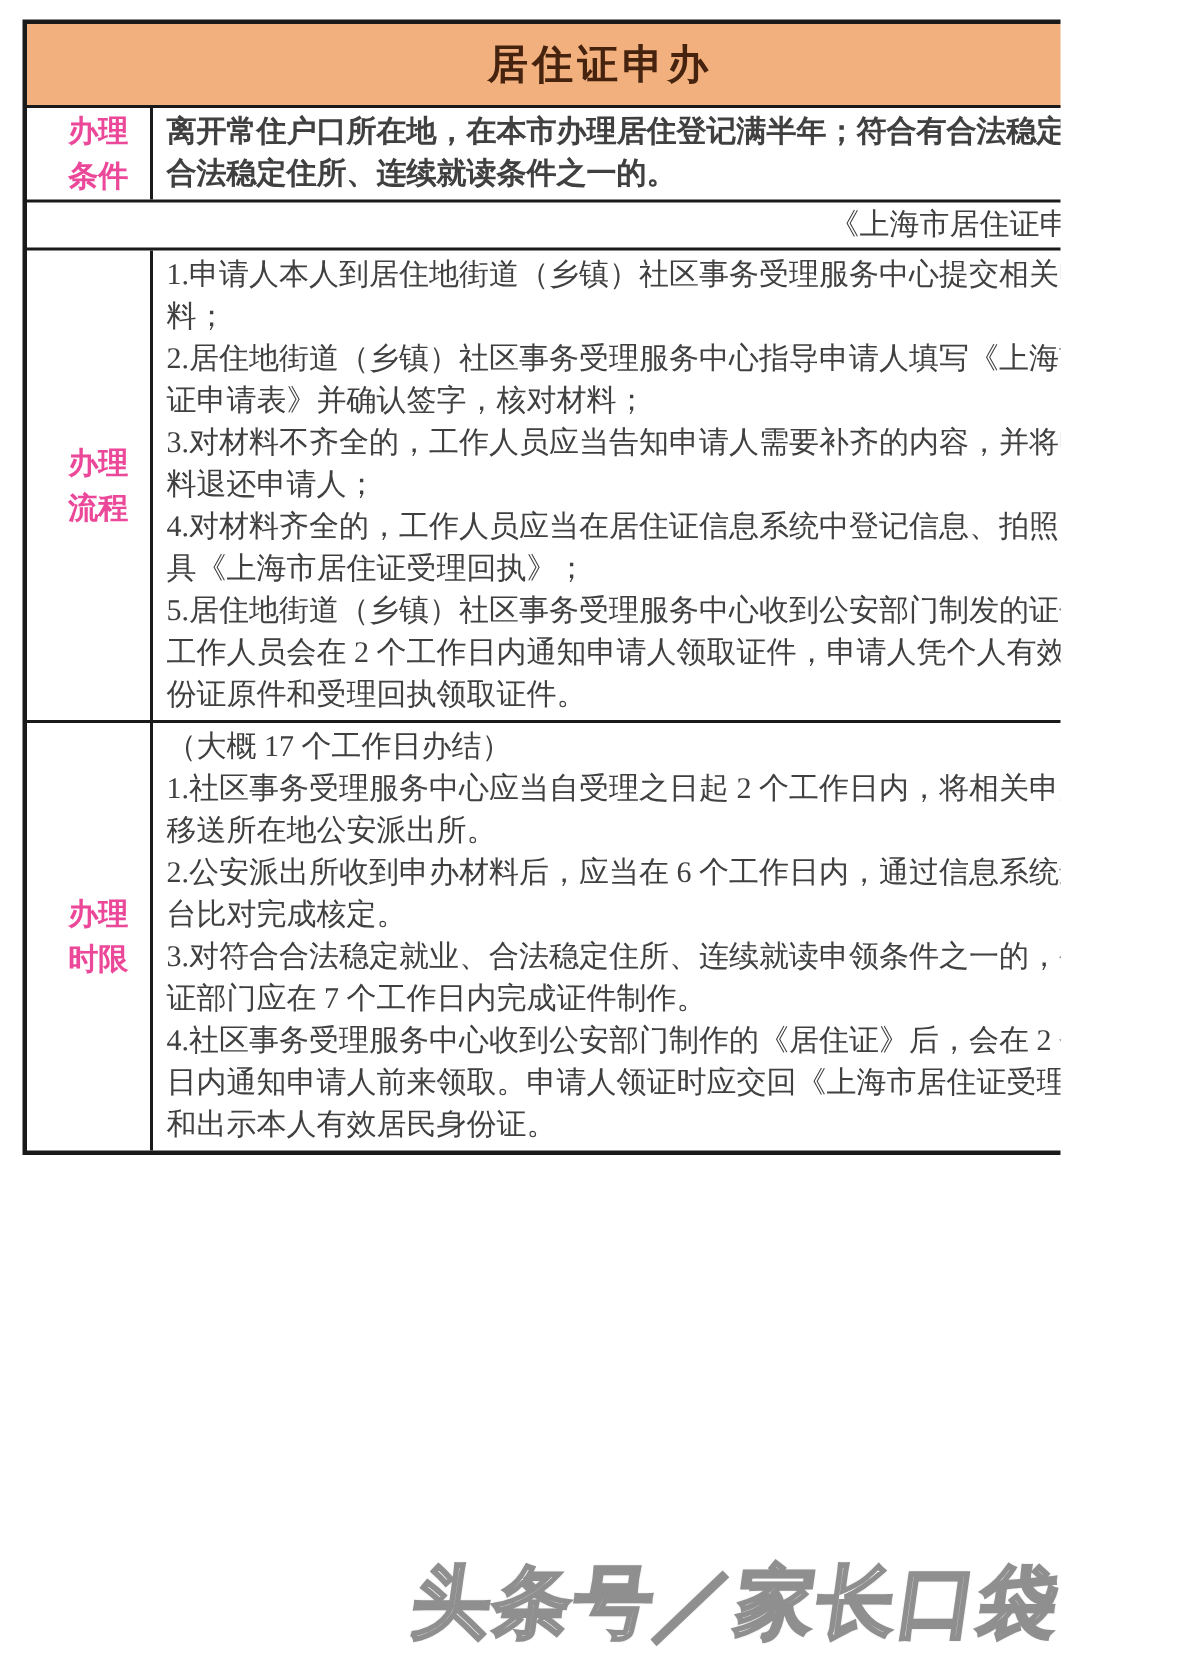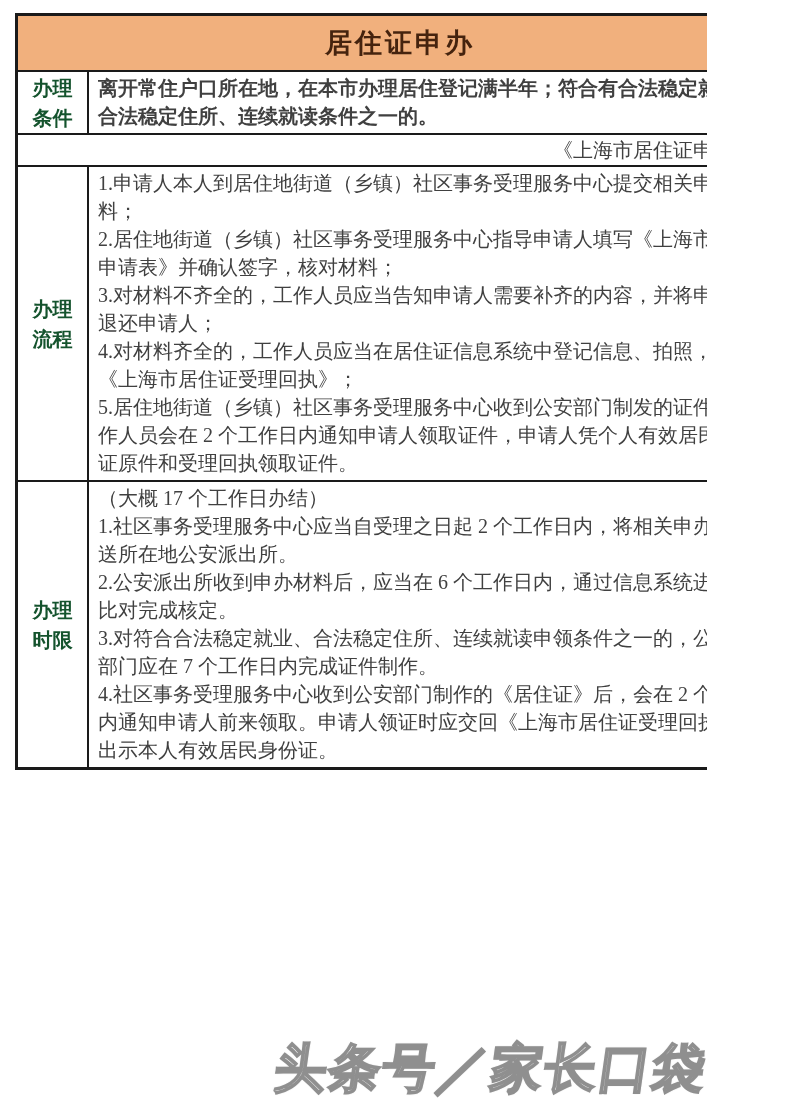--- a/index.html
+++ b/index.html
@@ -45,21 +45,22 @@
     flex: 0 0 71px;
     border-right: 2px solid #1a1a1a;
     display: flex;
     align-items: center;
     justify-content: center;
     text-align: center;
     font-size: 20px;
     font-weight: bold;
     line-height: 30px;
     white-space: pre-line;
-    color: #14532d;
+    color: #ec4899;
+    margin-left: 13px;
   }
   .content-cell {
     flex: 1 1 auto;
     padding: 2px 9px 3px 9px;
     font-size: 20px;
     line-height: 28px;
     white-space: pre-line;
     color: #404040;
   }
   .content-cell.emphasis { font-weight: bold; }

